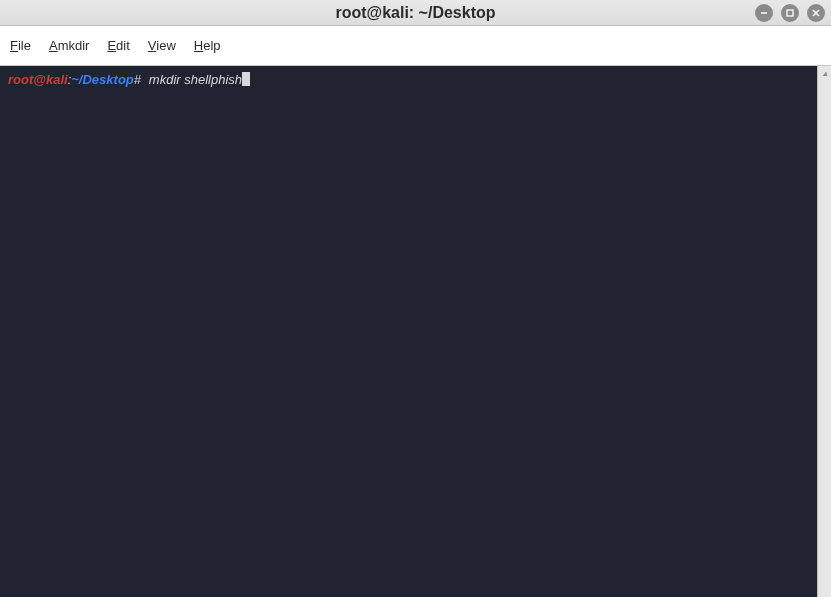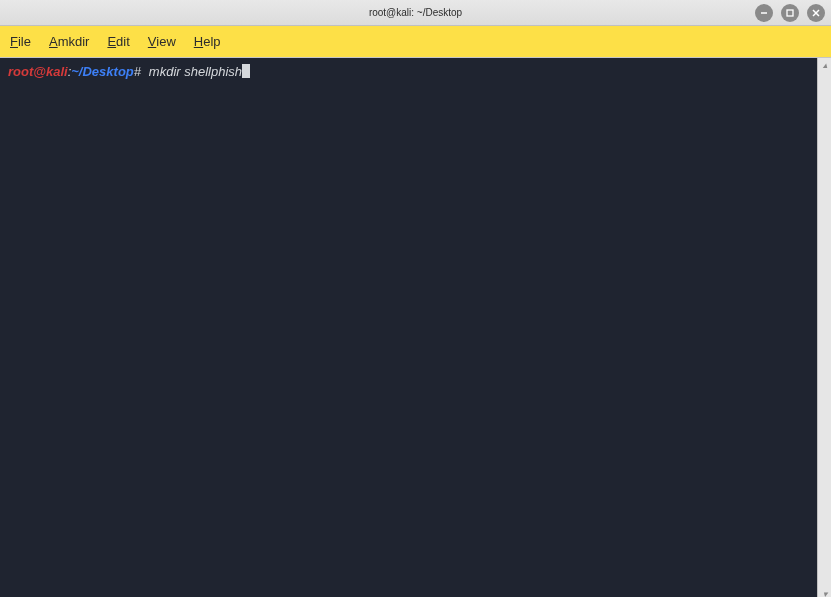--- a/index.html
+++ b/index.html
@@ -17,22 +17,22 @@
     .titlebar {
       height: 26px;
       background: linear-gradient(to bottom, #e8e8e8, #dcdcdc);
       display: flex;
       align-items: center;
       justify-content: center;
       position: relative;
       border-bottom: 1px solid #c0c0c0;
     }
     .titlebar-title {
-      font-size: 10px;
-      font-weight: normal;
+      font-size: 16px;
+      font-weight: bold;
       color: #2c2c2c;
     }
     .window-controls {
       position: absolute;
       right: 6px;
       top: 4px;
       display: flex;
       gap: 8px;
     }
     .window-btn {
@@ -43,22 +43,22 @@
       display: flex;
       align-items: center;
       justify-content: center;
       cursor: pointer;
     }
     .window-btn svg {
       width: 10px;
       height: 10px;
     }
     .menubar {
-      height: 32px;
-      background: #fde047;
+      height: 40px;
+      background: #ffffff;
       display: flex;
       align-items: center;
       padding: 0 10px;
       gap: 18px;
       border-bottom: 1px solid #c5c5c5;
     }
     .menu-item {
       font-size: 13px;
       color: #2c2c2c;
       cursor: pointer;

